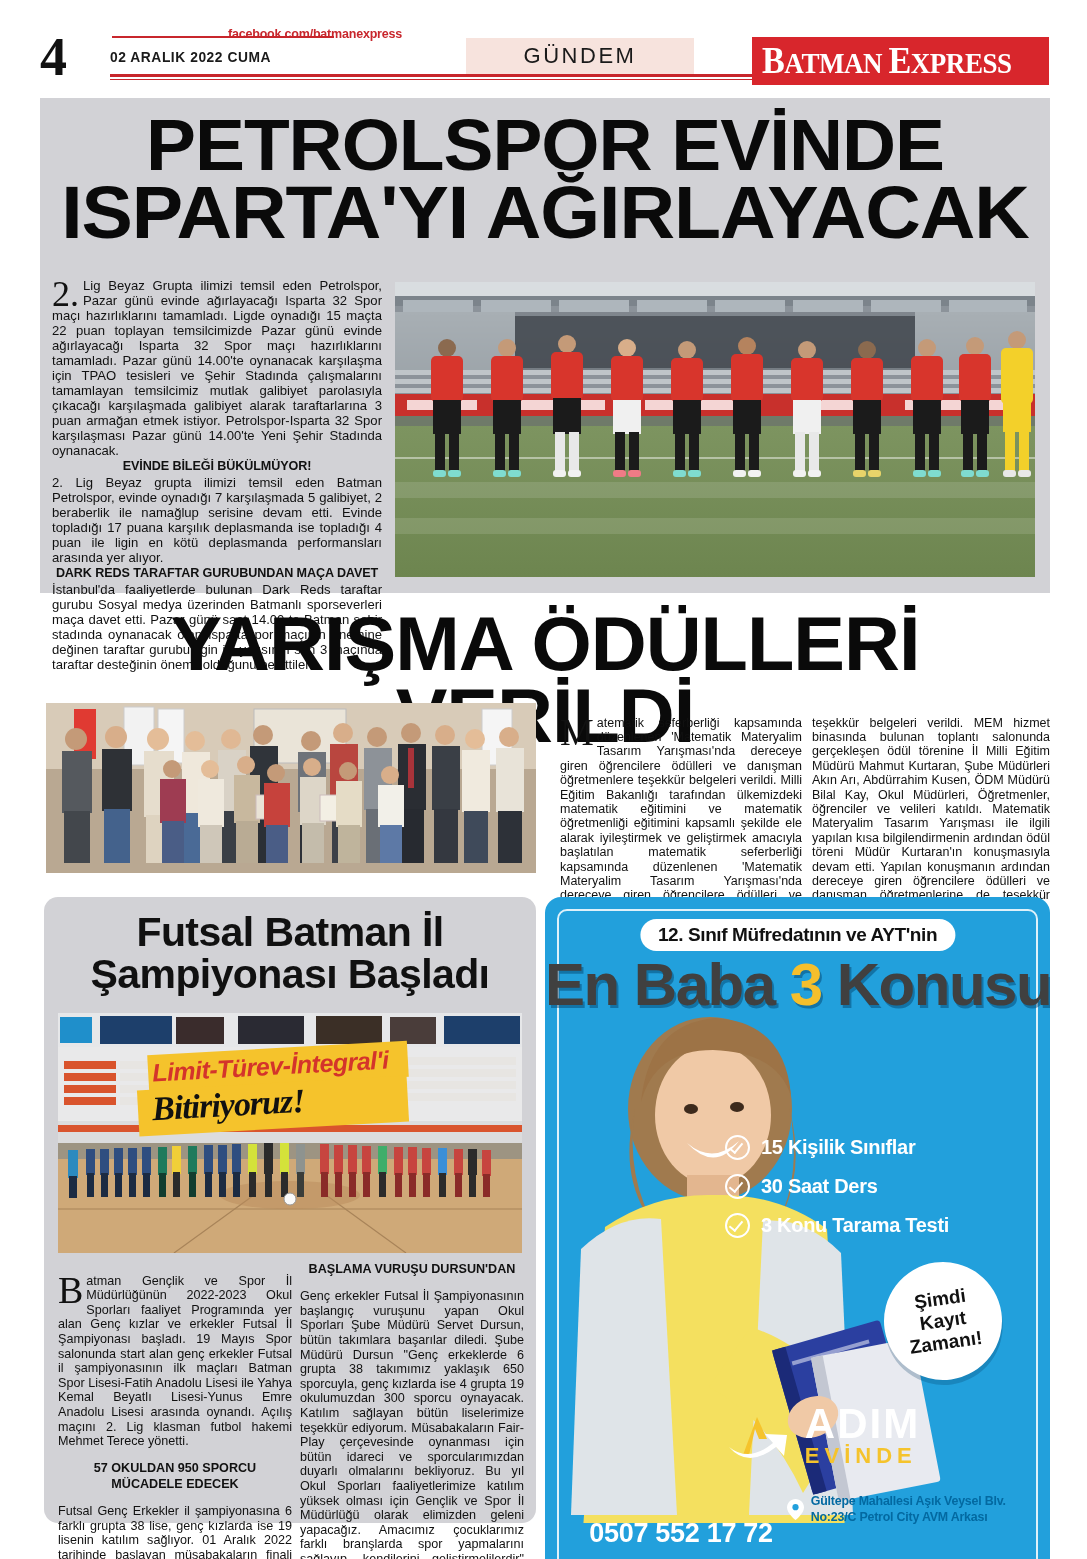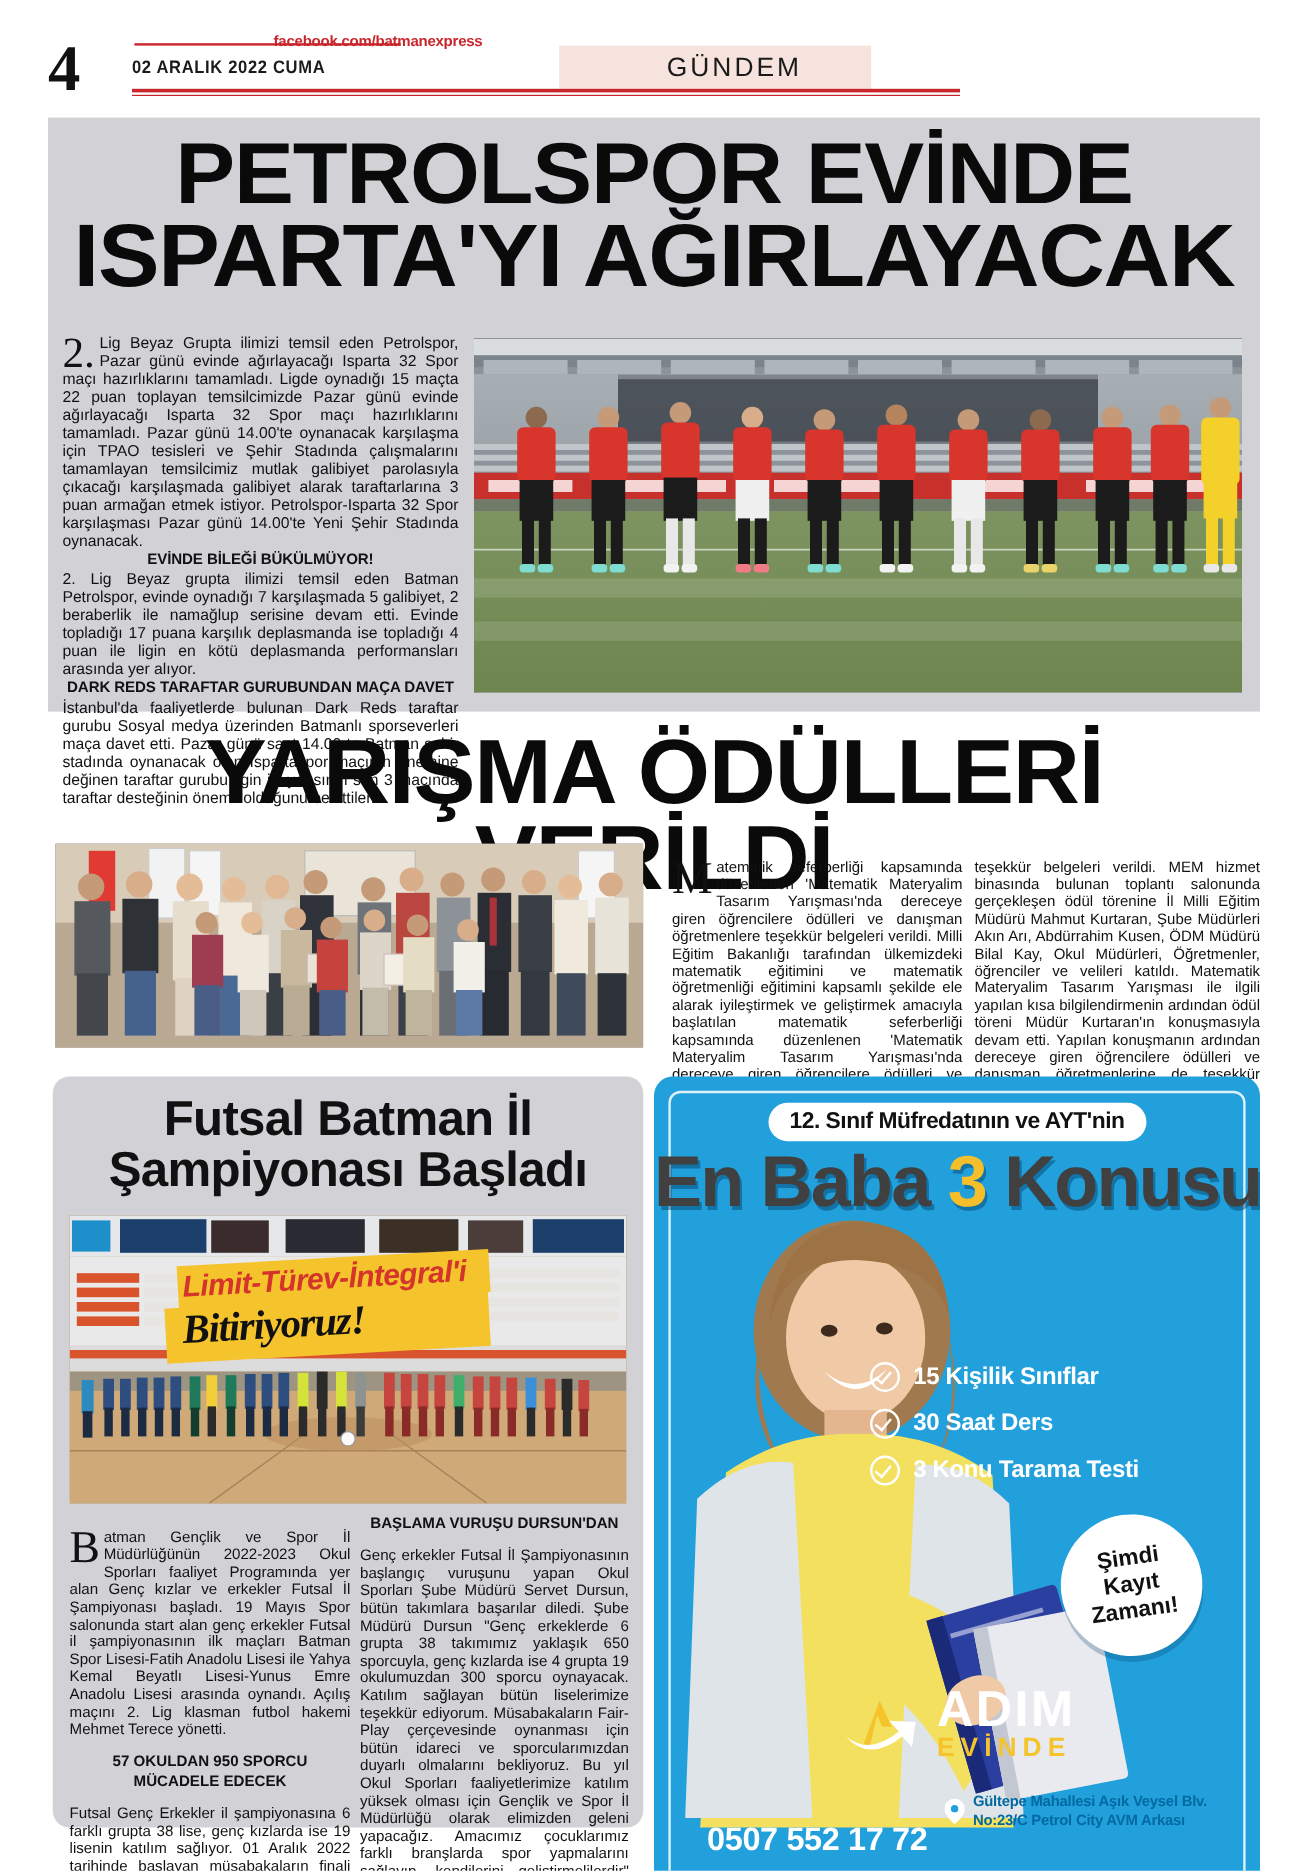--- a/index.html
+++ b/index.html
@@ -15,21 +15,21 @@
   .masthead{position:absolute;left:0;top:0;width:1087px;height:88px;}
   .folio{position:absolute;left:40px;top:30px;font-size:54px;font-weight:bold;
     font-family:"Liberation Serif", serif;color:#111;line-height:1;}
   .fb-rule{position:absolute;left:112px;top:36px;width:222px;height:2px;background:#c8262c;}
   .fb-link{position:absolute;left:228px;top:27px;font-size:12.5px;font-weight:bold;
     color:#c8262c;font-family:"Liberation Sans", sans-serif;letter-spacing:-0.2px;}
   .date{position:absolute;left:110px;top:48px;font-size:15px;font-weight:bold;
     letter-spacing:0.6px;color:#1a1a1a;font-family:"Liberation Sans", sans-serif;
     transform:scaleX(0.92);transform-origin:left center;}
   .section-tab{position:absolute;left:466px;top:38px;width:228px;height:36px;
-    background:#f7e3dd;display:flex;align-items:center;justify-content:center;padding-left:32px;}
+    background:#f7e3dd;display:flex;align-items:center;justify-content:center;}
   .section-tab span{font-size:22px;letter-spacing:2.5px;color:#1a1a1a;}
   .mast-rule1{position:absolute;left:110px;top:74px;width:690px;height:3px;background:#c8262c;}
   .mast-rule2{position:absolute;left:110px;top:79px;width:690px;height:1px;background:#c8262c;}
   .logo{position:absolute;right:38px;top:37px;height:42px;background:#d8262c;
     padding:2px 10px 4px 10px;display:flex;align-items:center;}
   .logo span{color:#fff;font-weight:bold;font-size:30px;font-family:"Liberation Serif", serif;
     letter-spacing:-0.5px;transform:scaleX(0.9);transform-origin:left center;white-space:nowrap;}
   .logo .cap{font-size:38px;}
 
   
@@ -113,21 +113,21 @@
     border-right:2.5px solid #fff;border-bottom:2.5px solid #fff;transform:rotate(40deg);}
   .ad-li span{color:#fff;font-size:20px;font-weight:bold;letter-spacing:-0.3px;white-space:nowrap;}
 
   .circle{position:absolute;left:884px;top:1262px;width:118px;height:118px;
     border-radius:50%;background:#fff;box-shadow:0 5px 0 rgba(0,55,95,.25);
     display:flex;flex-direction:column;align-items:center;justify-content:center;
     transform:rotate(-8deg);}
   .circle span{font-size:19px;font-weight:bold;color:#111;line-height:1.16;}
 
   .ad-logo{position:absolute;left:545px;top:1400px;width:505px;height:70px;
-    display:flex;align-items:center;justify-content:center;}
+    display:flex;align-items:center;justify-content:center;padding-left:24px;}
   .logo-mark{width:74px;height:60px;margin-right:8px;position:relative;flex:none;}
   .adim-txt{line-height:1;}
   .adim-txt .big{display:block;font-size:42px;font-weight:bold;color:#fff;letter-spacing:2px;}
   .adim-txt .small{display:block;font-size:22px;font-weight:bold;color:#f5c32c;letter-spacing:5px;}
 
   .ad-foot{position:absolute;left:545px;top:1470px;width:505px;
     display:flex;align-items:center;justify-content:center;}
   .phone{font-size:27px;font-weight:bold;color:#fff;letter-spacing:-0.3px;margin-right:14px;margin-top:48px;}
   .pin{width:17px;height:21px;flex:none;margin-right:7px;}
   .addr{color:#0369a1;font-size:12.4px;font-weight:bold;line-height:1.22;letter-spacing:-0.2px;}
@@ -144,20 +144,23 @@
   <div class="masthead">
     <div class="folio">4</div>
     <div class="fb-rule"></div>
     <div class="fb-link">facebook.com/batmanexpress</div>
     <div class="date">02 ARALIK 2022 CUMA</div>
     <div class="section-tab">
       <span>GÜNDEM</span>
     </div>
     <div class="mast-rule1"></div>
     <div class="mast-rule2"></div>
+    <div class="logo">
+      <span><b class="cap">B</b><b>ATMAN </b><b class="cap">E</b><b>XPRESS</b></span>
+    </div>
   </div>
 
   <div class="story1">
     <div class="head1">
       <span>PETROLSPOR EVİNDE</span>
       <span class="l2">ISPARTA'YI AĞIRLAYACAK</span>
     </div>
 
     <div class="col1">
       <p><span class="dropcap2">2.</span><span> Lig Beyaz Grupta ilimizi temsil eden Petrolspor, Pazar günü evinde ağırlayacağı Isparta 32 Spor maçı hazırlıklarını tamamladı. Ligde oynadığı 15 maçta 22 puan toplayan temsilcimizde Pazar günü evinde ağırlayacağı Isparta 32 Spor maçı hazırlıklarını tamamladı. Pazar günü 14.00'te oynanacak karşılaşma için TPAO tesisleri ve Şehir Stadında çalışmalarını tamamlayan temsilcimiz mutlak galibiyet parolasıyla çıkacağı karşılaşmada galibiyet alarak taraftarlarına 3 puan armağan etmek istiyor. Petrolspor-Isparta 32 Spor karşılaşması Pazar günü 14.00'te Yeni Şehir Stadında oynanacak.</span></p>

